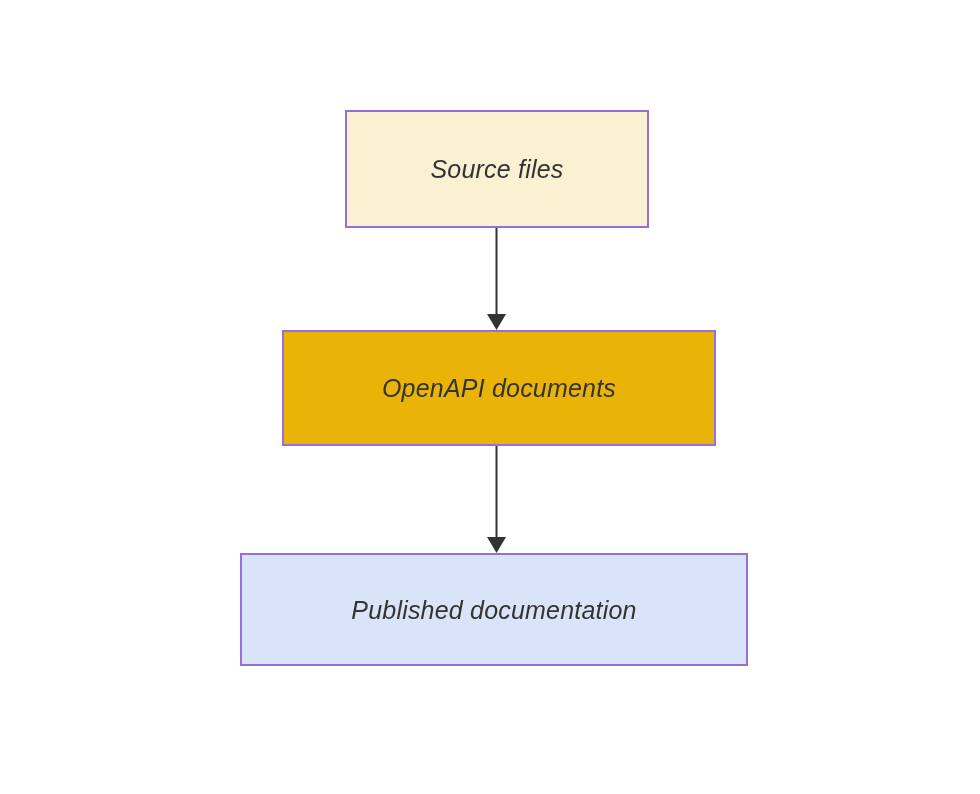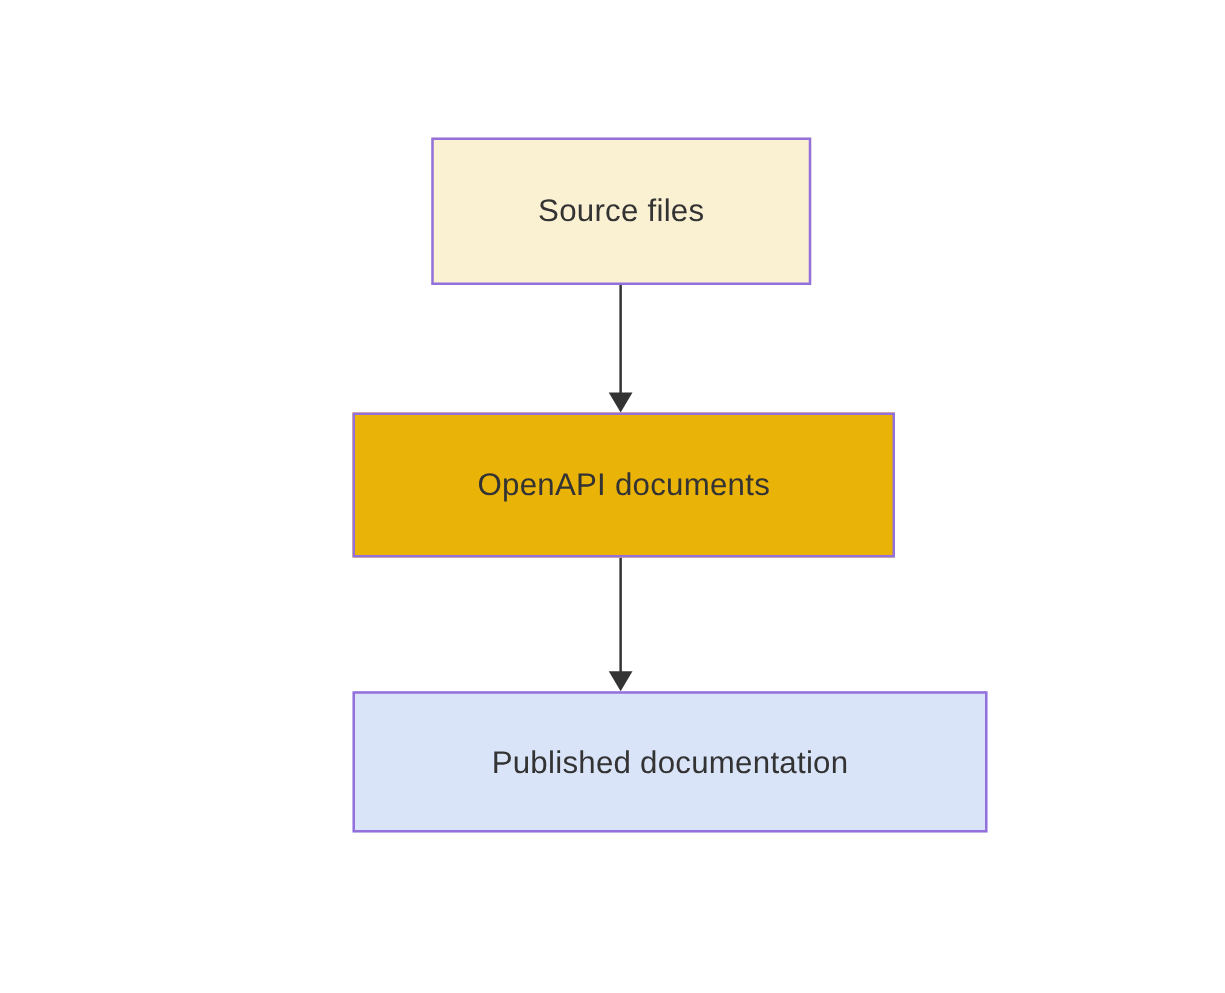--- a/index.html
+++ b/index.html
@@ -28,20 +28,21 @@
     box-sizing: border-box;
     border: 2px solid #9370db;
     display: flex;
     align-items: center;
     justify-content: center;
     color: #333333;
     font-size: 25px;
     line-height: 1.2;
     text-align: center;
     letter-spacing: 0.2px;
+    font-style: italic;
   }
   .node-source {
     left: 345px;
     top: 110px;
     width: 304px;
     height: 118px;
     background: #faf0d2;
   }
   .node-openapi {
     left: 282px;
@@ -49,21 +50,20 @@
     width: 434px;
     height: 116px;
     background: #ded3e8;
   }
   .node-published {
     left: 240px;
     top: 553px;
     width: 508px;
     height: 113px;
     background: #dae4f8;
-    margin-left: 42px;
   }
   .edge-line {
     stroke: #333333;
     stroke-width: 2px;
     fill: none;
   }
   .edge-head {
     fill: #333333;
     stroke: none;
   }

